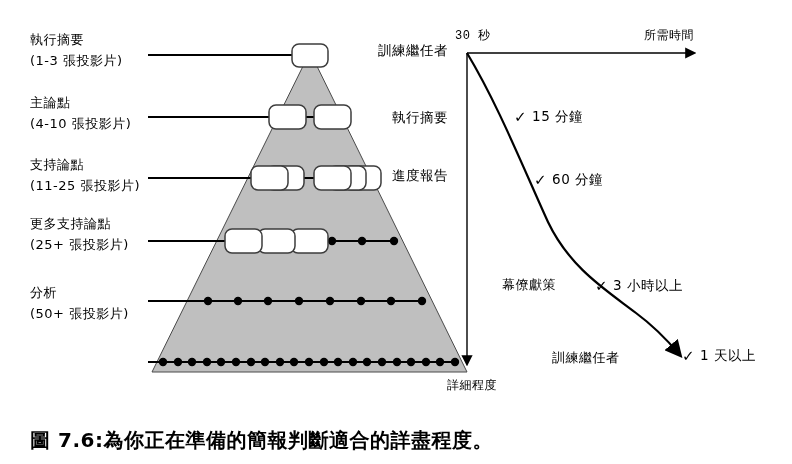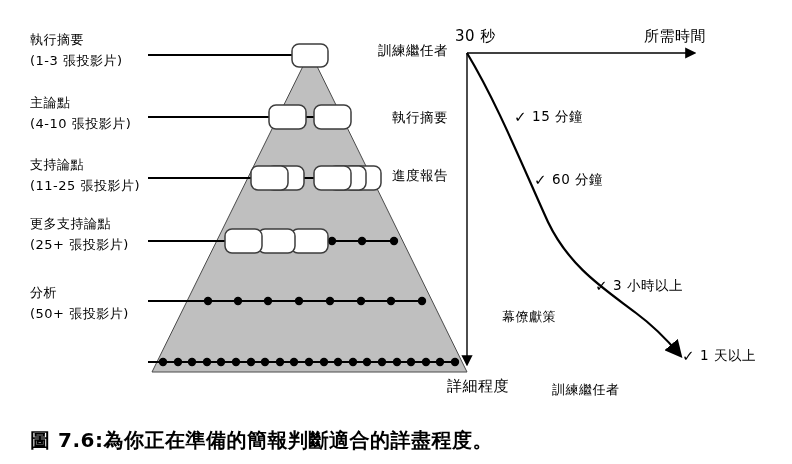--- a/index.html
+++ b/index.html
@@ -1,28 +1,28 @@
 <!DOCTYPE html>
 <html><head>
 <meta charset="utf-8">
 <style>
   html,body{margin:0;padding:0;background:#fff;}
   .stage{
     position:relative;width:792px;height:464px;background:#ffffff;
     font-family:"DejaVu Sans","Liberation Sans",sans-serif;color:#000;overflow:hidden;border-radius:22px;
   }
   .stage svg{position:absolute;left:0;top:0;}
-  .lab{position:absolute;font-size:13px;letter-spacing:.5px;white-space:nowrap;line-height:20px;margin-top:32px;}
+  .lab{position:absolute;font-size:13px;letter-spacing:.5px;white-space:nowrap;line-height:20px;}
   .llabel{position:absolute;left:30px;font-size:13px;letter-spacing:.5px;white-space:nowrap;}
   .llabel .t{line-height:20px;}
   .llabel .s{line-height:21px;}
   .mid{position:absolute;right:344px;text-align:right;font-size:13.5px;letter-spacing:.5px;white-space:nowrap;}
   .chk{position:absolute;font-size:13.5px;letter-spacing:.5px;white-space:nowrap;display:flex;align-items:center;gap:5px;}
   .chk .ck{font-size:15px;line-height:1;}
-  .axis-lab{position:absolute;font-size:15px;letter-spacing:.5px;white-space:nowrap;}
+  .axis-lab{position:absolute;font-size:12px;letter-spacing:.5px;white-space:nowrap;font-family:Liberation Mono, monospace;}
   .caption{position:absolute;left:30px;top:427px;font-size:20px;font-weight:bold;letter-spacing:.5px;white-space:nowrap;}
 </style>
 </head>
 <body>
 
 <div class="stage">
 
   <svg width="792" height="464" viewBox="0 0 792 464">
     <defs>
       <marker id="ah" viewBox="0 0 10 10" refX="7" refY="5" markerWidth="8" markerHeight="8" orient="auto-start-reverse">

